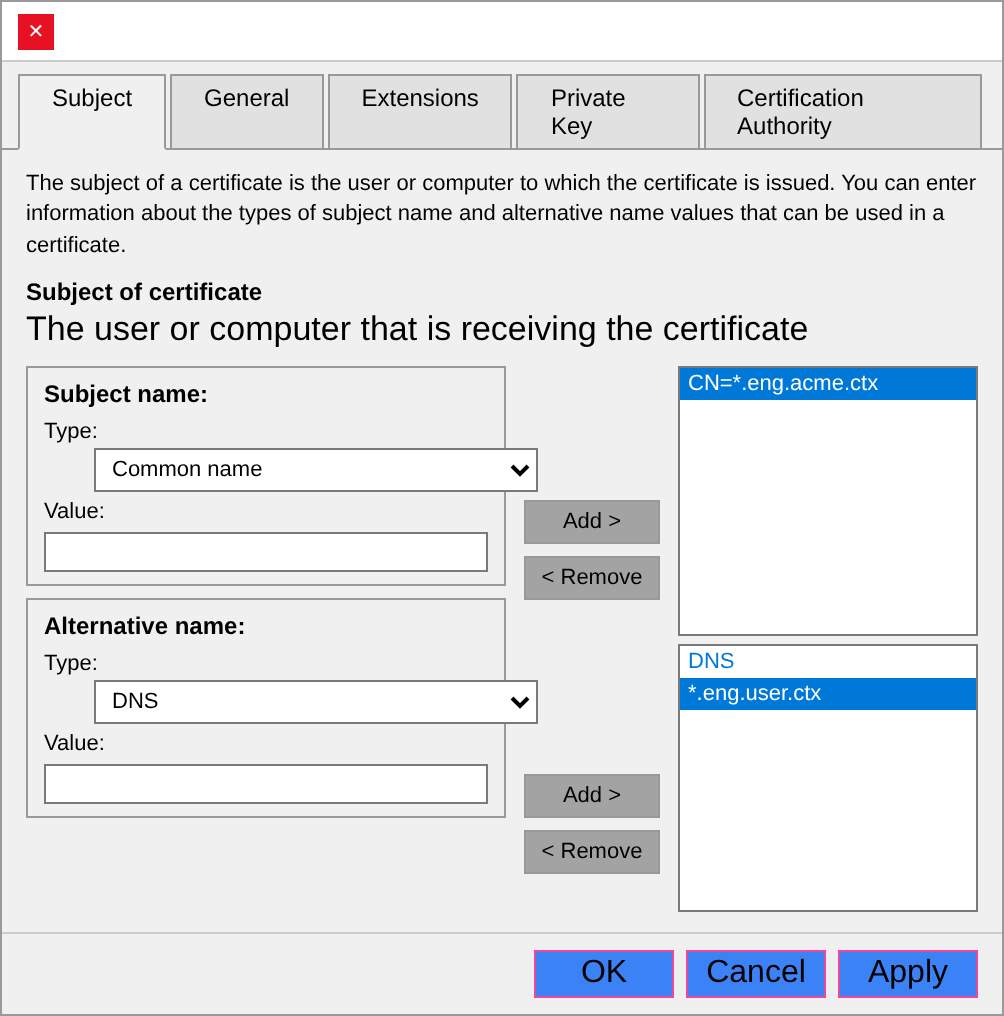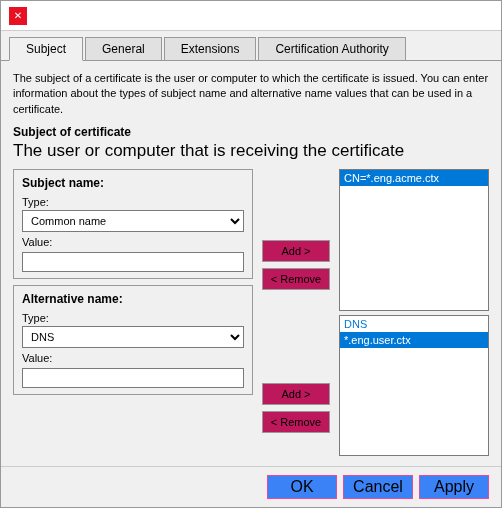--- a/index.html
+++ b/index.html
@@ -122,20 +122,21 @@
       margin-bottom: 2px;
     }
     .select-field {
       width: 100%;
       height: 22px;
       font-size: 11px;
       border: 1px solid #7a7a7a;
       background: #fff;
       padding: 1px 4px;
       appearance: auto;
+      margin-left: 25px;
     }
     .input-field {
       width: 100%;
       height: 20px;
       font-size: 11px;
       border: 1px solid #7a7a7a;
       background: #fff;
       padding: 1px 4px;
       margin-top: 2px;
     }
@@ -146,21 +147,21 @@
       align-items: center;
       gap: 6px;
       padding-top: 20px;
       min-width: 70px;
     }
     .mid-btn {
       width: 68px;
       height: 22px;
       font-size: 11px;
       border: 1px solid #999;
-      background: #be185d;
+      background: #a3a3a3;
       cursor: pointer;
       display: flex;
       align-items: center;
       justify-content: center;
     }
     .right-panel {
       display: flex;
       flex-direction: column;
       gap: 4px;
       min-width: 150px;
@@ -214,20 +215,21 @@
 <div class="dialog">
 
   <div class="title-bar">
     <button class="close-btn">✕</button>
   </div>
 
   <div class="tabs">
     <div class="tab active">Subject</div>
     <div class="tab">General</div>
     <div class="tab">Extensions</div>
+    <div class="tab">Private Key</div>
     <div class="tab">Certification Authority</div>
   </div>
 
   <div class="content">
     <div class="description">The subject of a certificate is the user or computer to which the certificate is issued. You can enter information about the types of subject name and alternative name values that can be used in a certificate.</div>
     <div class="section-title">Subject of certificate</div>
     <div class="section-sub">The user or computer that is receiving the certificate</div>
 
     <div class="main-area">
 

